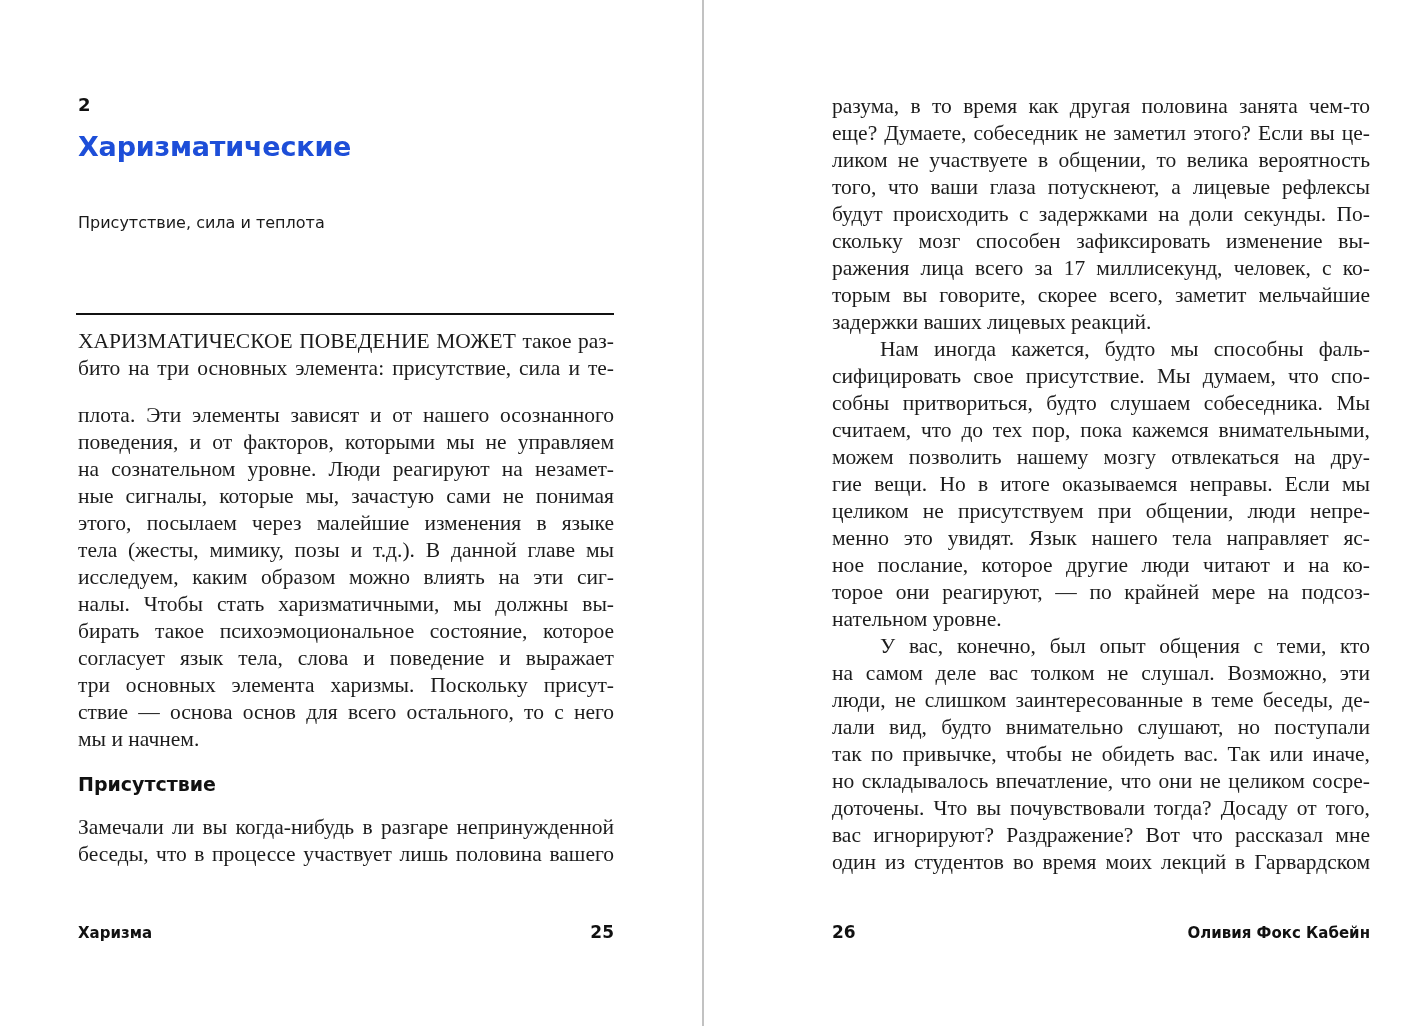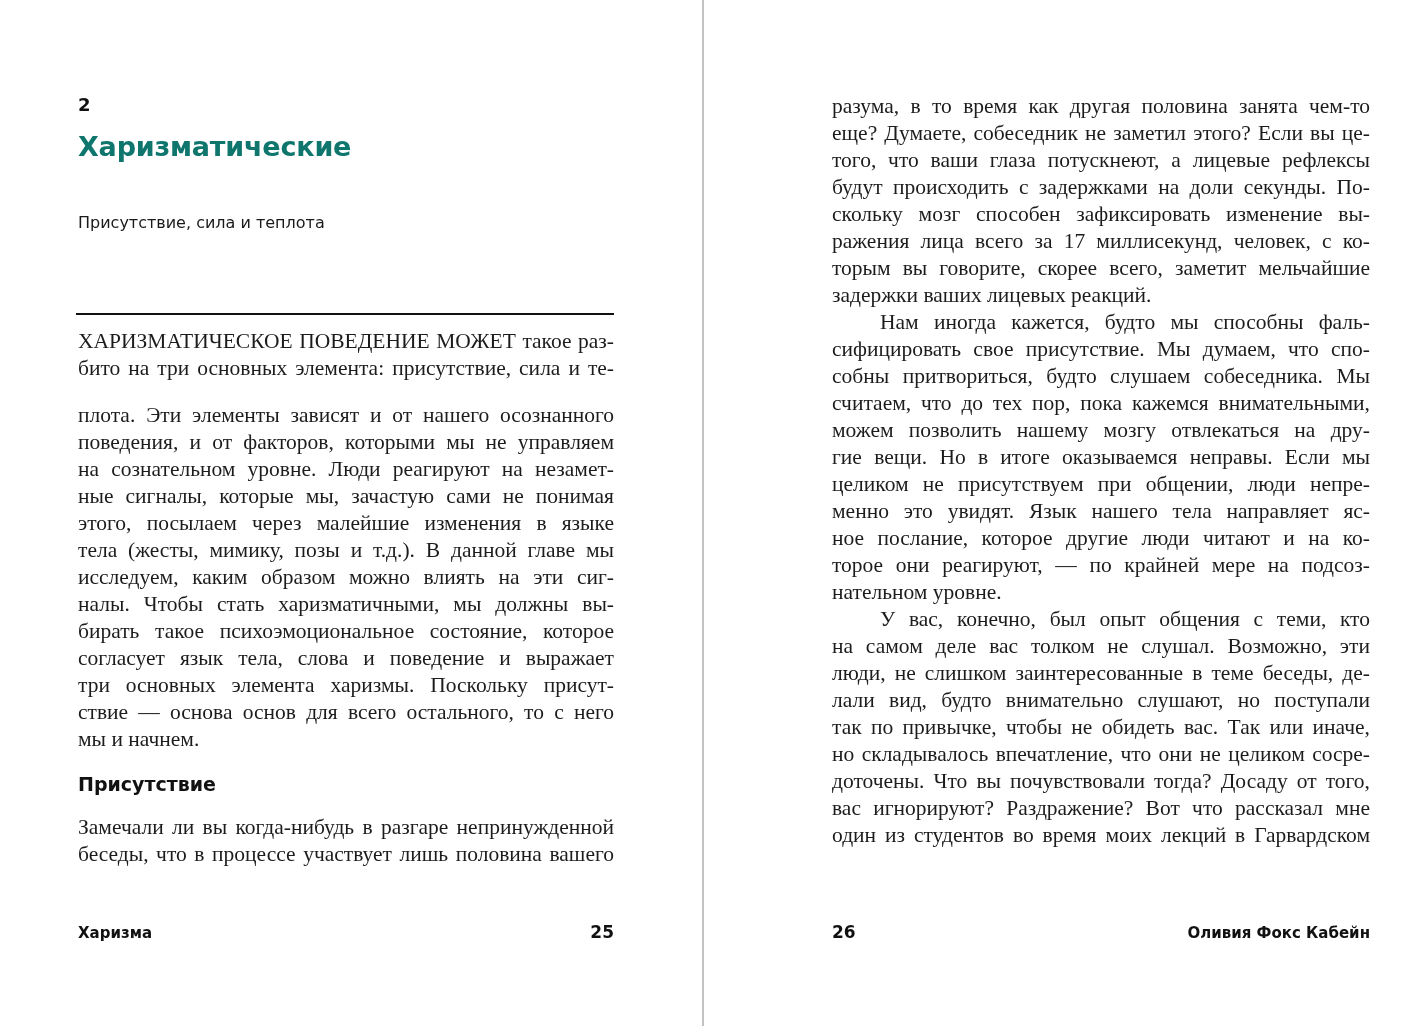--- a/index.html
+++ b/index.html
@@ -50,21 +50,21 @@
     font-weight: bold;
     color: #111;
   }
   .chapter-title {
     position: absolute;
     top: 133px;
     left: 0;
     font-size: 27px;
     line-height: 28px;
     font-weight: bold;
-    color: #0f766e;
+    color: #1d4ed8;
     letter-spacing: -0.2px;
   }
   .chapter-title span { display: block; }
   .chapter-subtitle {
     position: absolute;
     top: 213px;
     left: 0;
     font-size: 16px;
     color: #1a1a1a;
   }
@@ -165,20 +165,21 @@
     <div class="footer footer-left-num sans">25</div>
   </div>
 
   <div class="gutter"></div>
 
   <div class="page page-right">
     <div class="body-text serif right-text">
 
       <span class="line" style="display: block;">разума, в то время как другая половина занята чем-то</span>
       <span class="line" style="display: block;">еще? Думаете, собеседник не заметил этого? Если вы це-</span>
+      <span class="line" style="display: block;">ликом не участвуете в общении, то велика вероятность</span>
       <span class="line" style="display: block;">того, что ваши глаза потускнеют, а лицевые рефлексы</span>
       <span class="line" style="display: block;">будут происходить с задержками на доли секунды. По-</span>
       <span class="line" style="display: block;">скольку мозг способен зафиксировать изменение вы-</span>
       <span class="line" style="display: block;">ражения лица всего за 17 миллисекунд, человек, с ко-</span>
       <span class="line" style="display: block;">торым вы говорите, скорее всего, заметит мельчайшие</span>
       <span class="line last" style="display: block;">задержки ваших лицевых реакций.</span>
 
       <span class="line indent" style="display: block;">Нам иногда кажется, будто мы способны фаль-</span>
       <span class="line" style="display: block;">сифицировать свое присутствие. Мы думаем, что спо-</span>
       <span class="line" style="display: block;">собны притвориться, будто слушаем собеседника. Мы</span>

